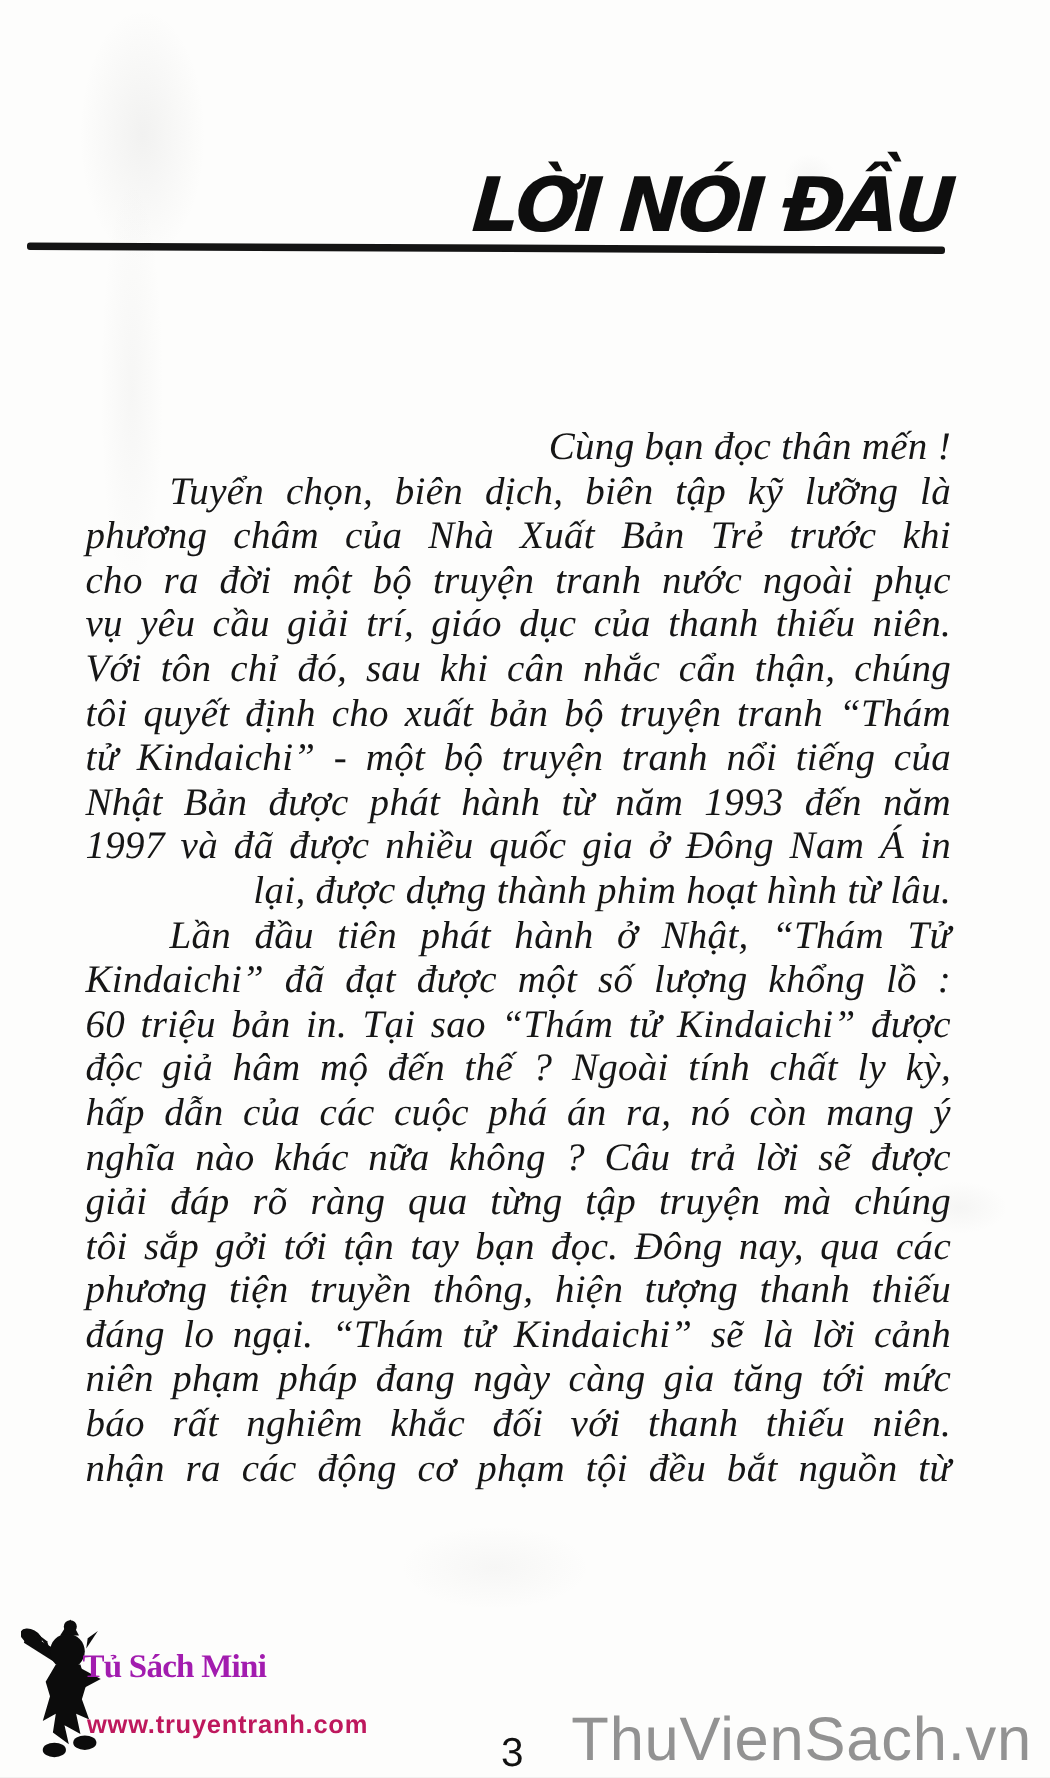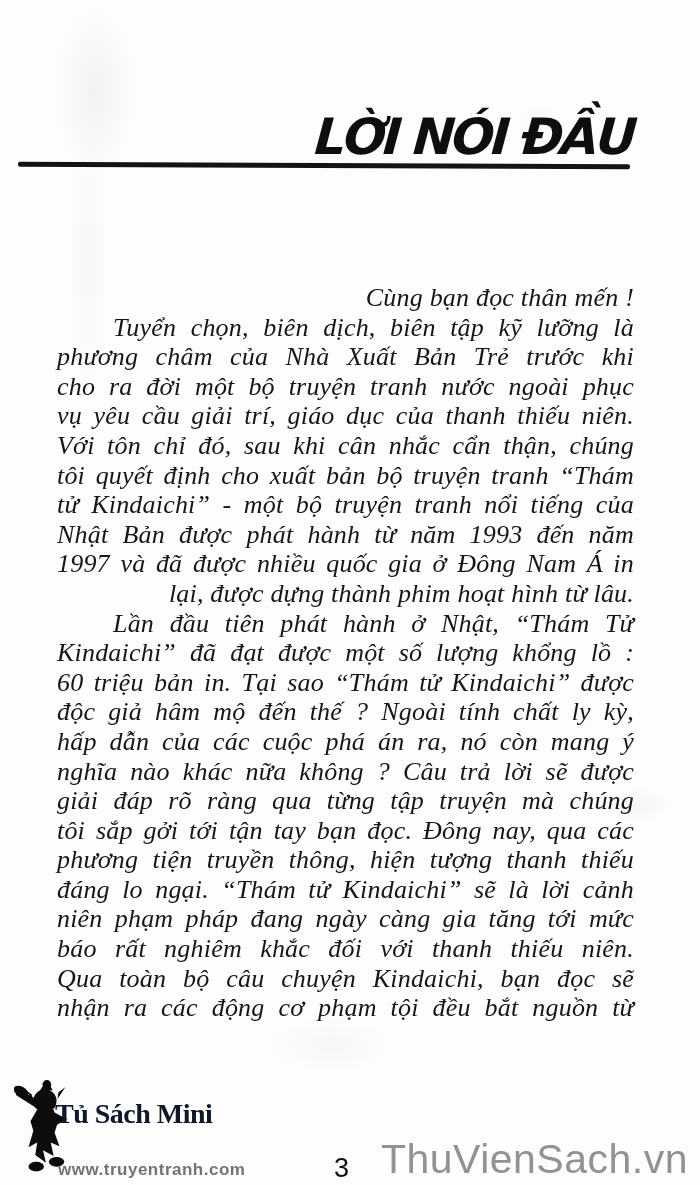--- a/index.html
+++ b/index.html
@@ -63,34 +63,33 @@
 
   
   .mascot{
     position:absolute;left:14px;top:1077px;
     width:58px;height:100px;
   }
   .logo-name{
     position:absolute;left:55px;top:1099px;
     font-family:"Liberation Serif","DejaVu Serif",serif;
     font-weight:bold;font-style:normal;
-    font-size:28px;line-height:1.1;
+    font-size:22px;line-height:1.1;
     letter-spacing:-0.5px;
-    color:#0f172a;
+    color:#a21caf;
     white-space:nowrap;
   }
   .logo-url{
     position:absolute;left:58px;top:1140px;
     font-family:"Liberation Sans","DejaVu Sans",sans-serif;
     font-weight:bold;
     font-size:17px;
     letter-spacing:0.5px;
-    color:#737373;
+    color:#be185d;
     white-space:nowrap;
-    margin-top:20px;
   }
   .page-number{
     position:absolute;left:334px;top:1153px;
     font-family:"Liberation Sans","DejaVu Sans",sans-serif;
     font-size:27px;
     color:#111;
   }
   .watermark{
     position:absolute;right:12px;top:1136px;
     font-family:"Liberation Sans","DejaVu Sans",sans-serif;
@@ -127,21 +126,20 @@
       <div class="line just">60 triệu bản in. Tại sao “Thám tử Kindaichi” được</div>
       <div class="line just">độc giả hâm mộ đến thế ? Ngoài tính chất ly kỳ,</div>
       <div class="line just">hấp dẫn của các cuộc phá án ra, nó còn mang ý</div>
       <div class="line just">nghĩa nào khác nữa không ? Câu trả lời sẽ được</div>
       <div class="line just">giải đáp rõ ràng qua từng tập truyện mà chúng</div>
       <div class="line just">tôi sắp gởi tới tận tay bạn đọc. Đông nay, qua các</div>
       <div class="line just">phương tiện truyền thông, hiện tượng thanh thiếu</div>
       <div class="line just">đáng lo ngại. “Thám tử Kindaichi” sẽ là lời cảnh</div>
       <div class="line just">niên phạm pháp đang ngày càng gia tăng tới mức</div>
       <div class="line just">báo rất nghiêm khắc đối với thanh thiếu niên.</div>
-      <div class="line just">Qua toàn bộ câu chuyện Kindaichi, bạn đọc sẽ</div>
       <div class="line just">nhận ra các động cơ phạm tội đều bắt nguồn từ</div>
     </main>
 
   <svg class="mascot" viewBox="0 0 60 100" xmlns="http://www.w3.org/2000/svg" aria-hidden="true">
     <g fill="#0c0c0c" stroke="none">
 
       <ellipse cx="7" cy="13" rx="8" ry="5" transform="rotate(28 7 13)"></ellipse>
       <path d="M4,10 L36,29 L32,36 L2,17 Z"></path>
 
       <circle cx="34" cy="6" r="4.5"></circle>

